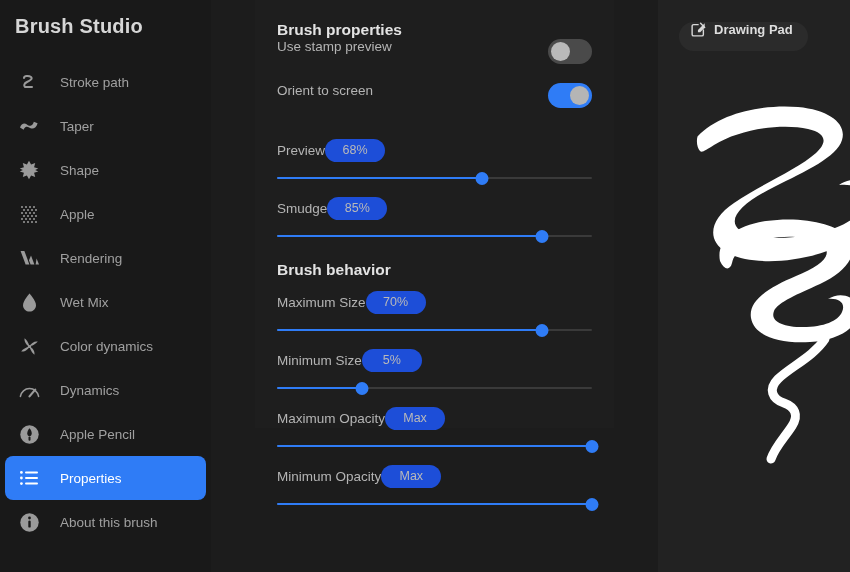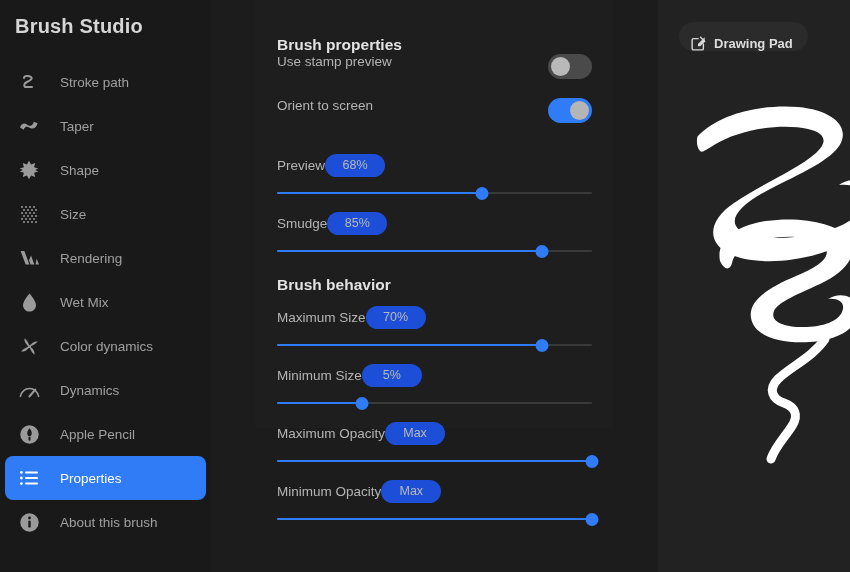--- a/index.html
+++ b/index.html
@@ -79,21 +79,21 @@
   }
   .nav-item.active .nav-label { color: #ffffff; }
 
   
   .props {
     width: 359px;
     flex: 0 0 359px;
     height: 428px;
     background: #1e1e1e;
     box-sizing: border-box;
-    padding: 15px 22px;
+    padding: 0 22px;
     position: relative;
   }
   .section-title {
     color: #e3e3e3;
     font-size: 15.5px;
     font-weight: bold;
   }
   .section-title.first { padding-top: 21px; }
   .section-title.second { padding-top: 18px; }
 
@@ -191,21 +191,21 @@
     position: relative;
   }
   .pad-btn {
     position: absolute;
     left: 21px;
     top: 22px;
     height: 29px;
     border-radius: 14.5px;
     background: #2b2b2b;
     display: flex;
-    align-items: flex-end;
+    align-items: flex-start;
     padding: 0 15px 0 12px;
     box-sizing: border-box;
   }
   .pad-icon {
     width: 15px;
     height: 15px;
     color: #d8d8d8;
     display: flex;
     align-items: center;
     justify-content: center;
@@ -286,21 +286,21 @@
                 <circle cx="6" cy="14" r="1"></circle>
                 <circle cx="10" cy="14" r="1"></circle>
                 <circle cx="14" cy="14" r="1"></circle>
               <circle cx="4" cy="17" r="1"></circle>
                 <circle cx="8" cy="17" r="1"></circle>
                 <circle cx="12" cy="17" r="1"></circle>
                 <circle cx="16" cy="17" r="1"></circle>
             </g>
           </svg>
         </span>
-        <span class="nav-label">Size</span>
+        <span class="nav-label">Apple</span>
       </div>
 
       <div class="nav-item">
         <span class="nav-icon">
           <svg width="21" height="16" viewBox="0 0 21 16" fill="currentColor">
             <path d="M5.4 1 L10.4 14.6 L6.6 14.6 L1.6 1 Z"></path>
             <path d="M12 5.4 L15.4 14.6 L11.6 14.6 L10 10.2 Z"></path>
             <path d="M17.6 8.4 L20 14.6 L16.6 14.6 Z"></path>
           </svg>
         </span>

